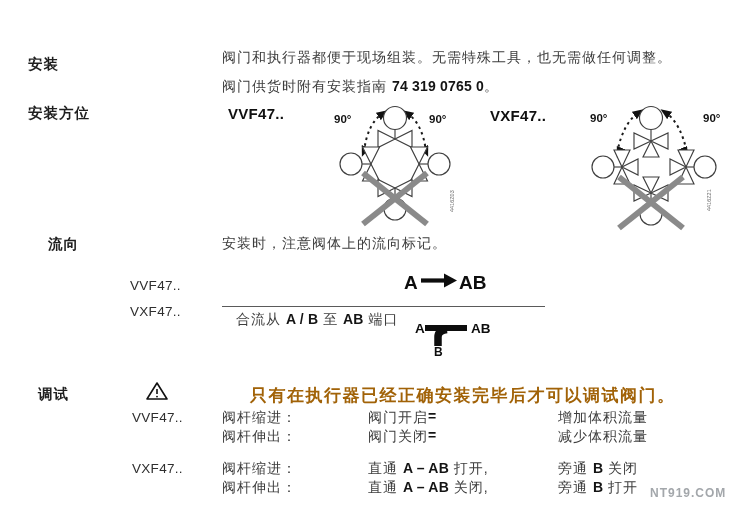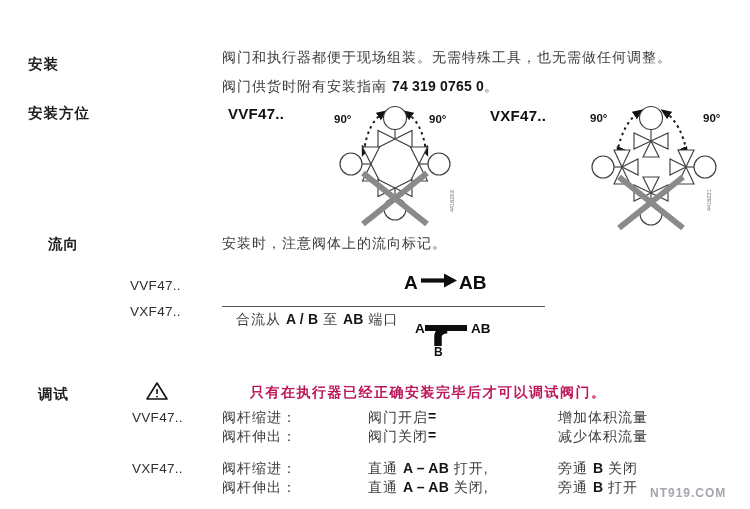--- a/index.html
+++ b/index.html
@@ -1,21 +1,21 @@
 <!DOCTYPE html>
 <html><head>
 <meta charset="utf-8">
 <style>
   html,body{margin:0;padding:0;background:#fff;}
   #page{position:relative;width:750px;height:509px;background:#ffffff;overflow:hidden;
         font-family:"Liberation Sans","DejaVu Sans",sans-serif;}
   .abs{position:absolute;white-space:nowrap;}
   .lbl{font-size:14.5px;font-weight:700;color:#1f1f1f;letter-spacing:1px;}
   .zh{font-size:14px;color:#3d3d3d;letter-spacing:1px;}
-  .zhb{font-size:14px;font-weight:700;color:#be185d;letter-spacing:1.5px;}
+  .zhb{font-size:17px;font-weight:700;color:#a16207;letter-spacing:1.5px;}
   .model{font-size:13.5px;color:#2f2f2f;letter-spacing:.3px;}
   .modelb{font-size:15px;font-weight:700;color:#101010;letter-spacing:.3px;}
   .b{font-weight:700;color:#141414;letter-spacing:.2px;text-align:right;}
   .sep{position:absolute;height:1.3px;background:#5a5a5a;}
   .wm{font-size:12px;font-weight:700;color:#a3a7ab;letter-spacing:1px;}
   svg{display:block;}
   .valve{fill:#ffffff;stroke:#3f3f3f;stroke-width:1.15;}
   .stem{stroke:#3f3f3f;stroke-width:1.15;}
   .arc{fill:none;stroke:#1a1a1a;stroke-width:2;stroke-dasharray:2.5 3.6;}
   .ptr{fill:none;stroke:rgba(0,0,0,0);stroke-width:1;}

